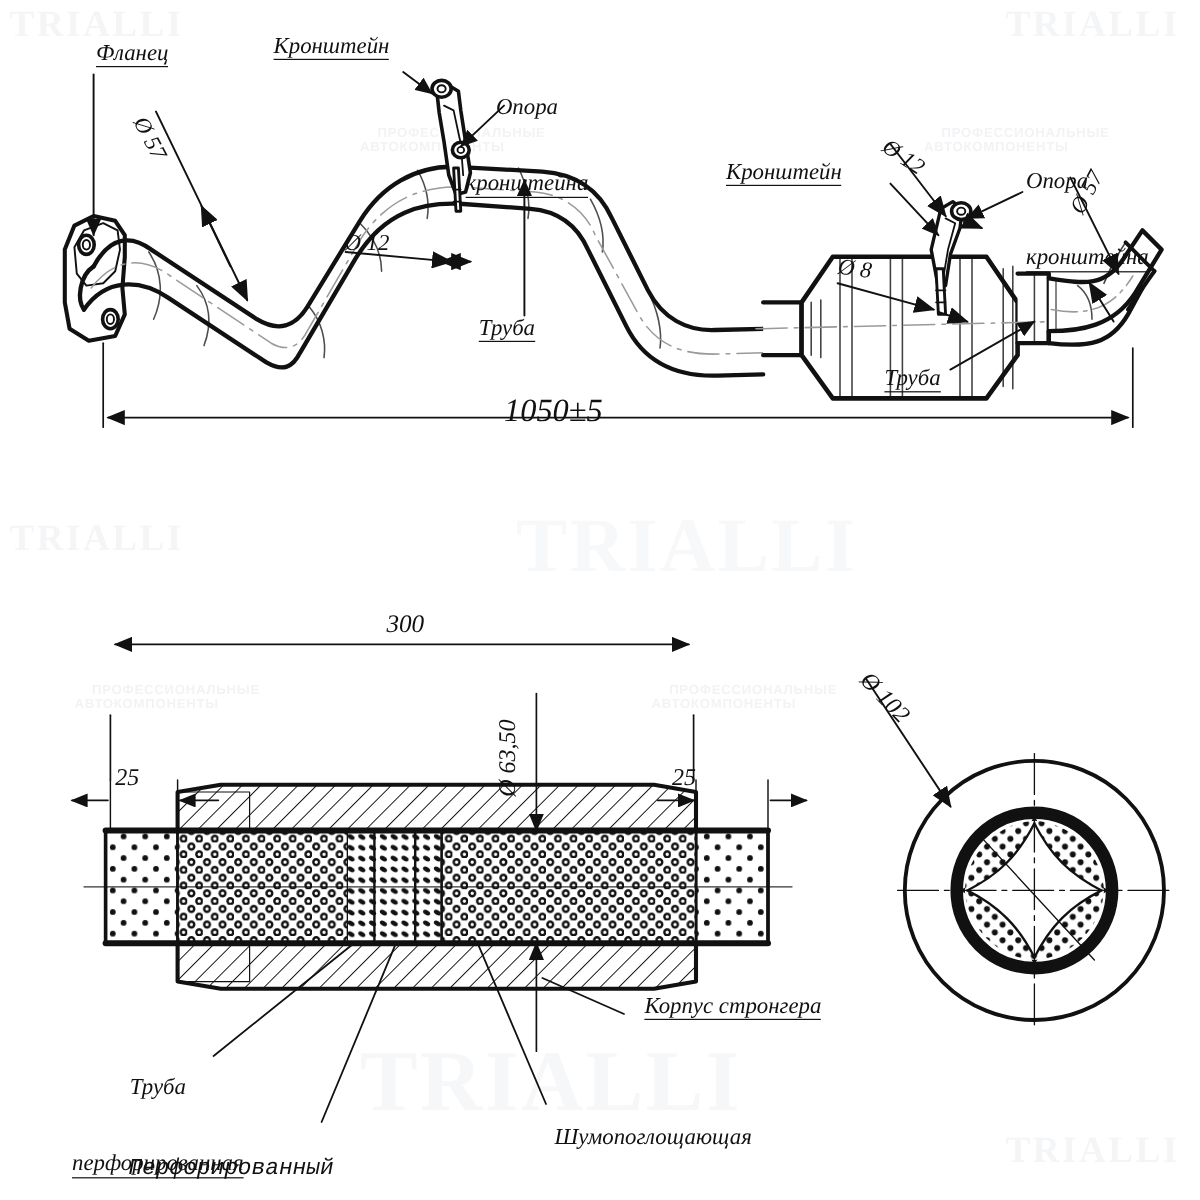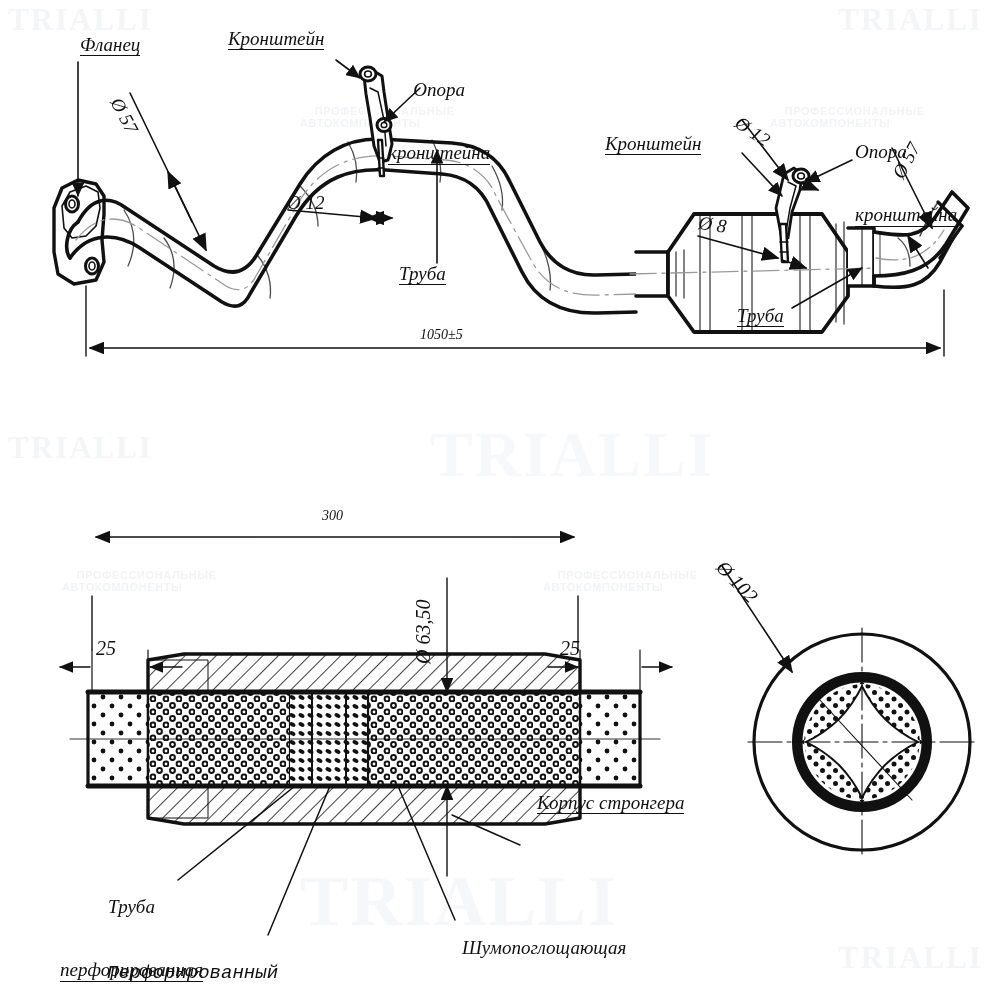--- a/index.html
+++ b/index.html
@@ -334,23 +334,23 @@
   <div class="dim" style="left:125px;top:94px;font-size:19px;transform:rotate(62deg);transform-origin:left top;">Ø 57</div>
 
   <div class="dim" style="left:287px;top:192px;font-size:19px;">Ø 12</div>
 
   <div class="dim" style="left:743px;top:112px;font-size:19px;transform:rotate(34deg);transform-origin:left top;">Ø 12</div>
 
   <div class="dim" style="left:700px;top:212px;font-size:19px;transform:rotate(8deg);transform-origin:left top;">Ø 8</div>
 
   <div class="dim" style="left:888px;top:172px;font-size:19px;transform:rotate(-62deg);transform-origin:left top;">Ø 57</div>
 
-  <div class="dim" style="left:420px;top:327px;font-size:14px;">1050±5</div>
-
-  <div class="dim" style="left:322px;top:508px;font-size:14px;">300</div>
+  <div class="dim" style="left:420px;top:327px;font-size:27px;">1050±5</div>
+
+  <div class="dim" style="left:322px;top:508px;font-size:21px;">300</div>
 
   <div class="dim" style="left:96px;top:637px;font-size:20px;">25</div>
 
   <div class="dim" style="left:560px;top:637px;font-size:20px;">25</div>
 
   <div class="dim" style="left:412px;top:664px;font-size:20px;transform:rotate(-90deg);transform-origin:left top;">Ø 63,50</div>
 
   <div class="lbl" style="left:60px;top:853px;font-size:19px;text-align:center;">
     <span style="display:block;">Труба</span>
     <span style="display:block;border-bottom:1.6px solid #111;">перфорированная</span>
@@ -359,17 +359,17 @@
   <div class="lbl" style="left:107px;top:920px;font-size:19px;text-align:center;">
     <span style="display:block;font-family:Liberation Mono, monospace;">Перфорированный</span>
     
   </div>
 
   <div class="lbl" style="left:462px;top:894px;font-size:19px;text-align:center;">
     <span style="display:block;font-family:Liberation Serif, serif;">Шумопоглощающая</span>
     
   </div>
 
-  <div class="lbl u" style="left:537px;top:792px;font-size:19px;font-style:italic;">Корпус стронгера</div>
+  <div class="lbl u" style="left:537px;top:828px;font-size:19px;font-style:italic;">Корпус стронгера</div>
 
   <div class="dim" style="left:728px;top:556px;font-size:20px;transform:rotate(46deg);transform-origin:left top;">Ø 102</div>
 
 </div>
 
 </body></html>

